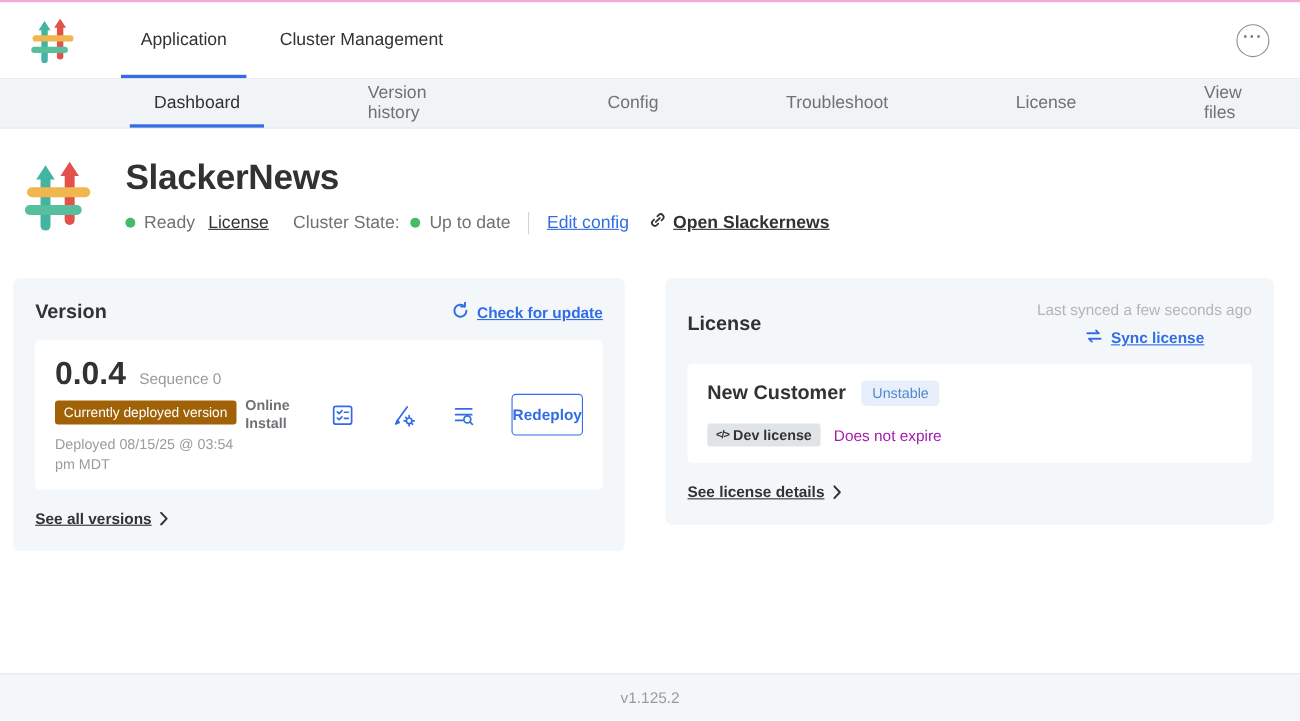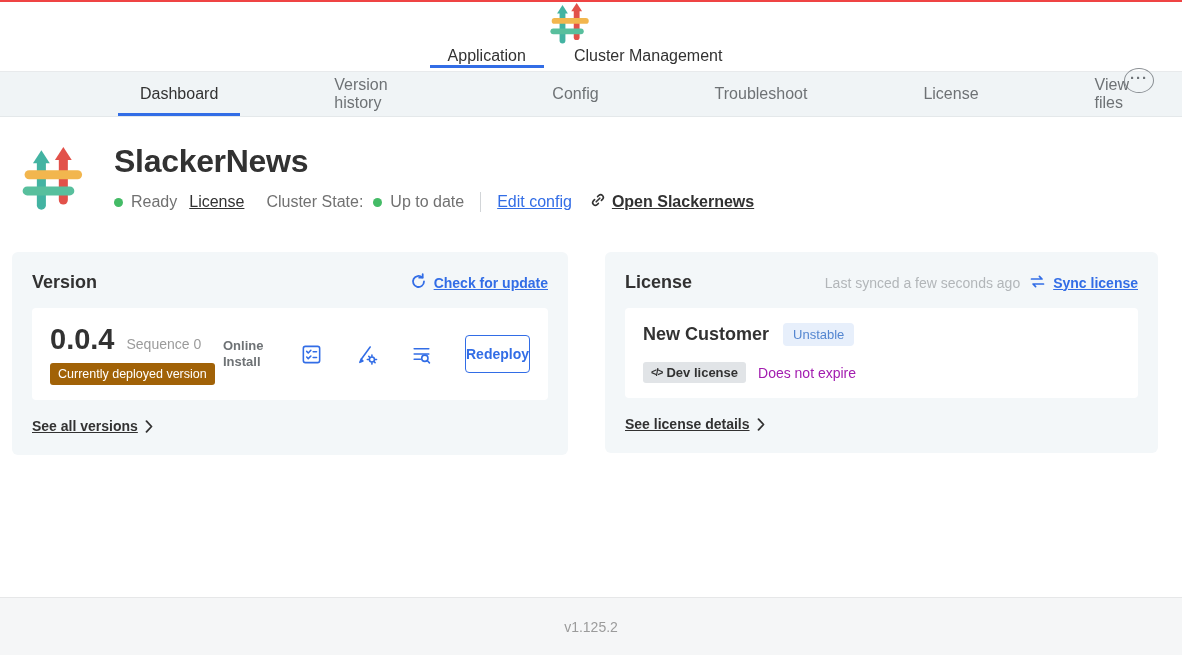--- a/index.html
+++ b/index.html
@@ -6,22 +6,22 @@
   html,body { width:1182px; height:655px; }
   body {
     font-family: "Liberation Sans", sans-serif;
     background:#ffffff; color:#323232;
     position:relative; overflow:hidden;
   }
   a { cursor:pointer; text-decoration:none; }
 
   
   .topbar {
-    height:72px; border-top:2px solid #ef4444; border-bottom:1px solid #e8eaec;
-    display:flex; align-items:center; padding:0 28px; background:#fff;flex-direction:column;
+    height:72px; border-top:2px solid #f9a8d4; border-bottom:1px solid #e8eaec;
+    display:flex; align-items:center; padding:0 28px; background:#fff;
   }
   .logo-sm { width:40px; height:42px; margin-right:42px; cursor:pointer; flex:none; }
   .top-tabs { display:flex; height:100%; }
   .top-tab {
     display:flex; align-items:center; padding:0 18px; margin-right:12px;
     font-size:16px; font-weight:500; color:#323232; cursor:pointer;
     border-bottom:3px solid transparent; border-top:3px solid transparent;
   }
   .top-tab.active { border-bottom-color:#326de6; }
   .more-btn {
@@ -58,21 +58,21 @@
   .open-app { display:inline-flex; align-items:center; gap:6px; margin-left:18px;
               color:#323232; font-weight:bold; text-decoration:underline; }
 
   
   .cards { display:flex; align-items:flex-start; gap:37px; margin:40px 24px 0 12px; }
   .card { background:#f3f7f9; border-radius:6px; padding:20px; }
   .version-card { width:556px; flex:none; }
   .license-card { flex:1; }
   .card-head { display:flex; align-items:center; justify-content:space-between; }
   .card-head h2 { font-size:18px; font-weight:bold; color:#323232; }
-  .head-right { display:flex; align-items:center; gap:9px; }
+  .head-right { display:flex; align-items:center; gap:9px;flex-direction:column; }
   .link-with-icon { display:inline-flex; align-items:center; gap:7px; font-size:14px;
                     font-weight:bold; color:#326de6; text-decoration:underline; }
   .muted { color:#b2b6b9; font-size:14px; }
 
   .panel { background:#fff; border-radius:4px; margin-top:15px; padding:15px 18px; }
   .version-panel { display:flex; align-items:center; }
   .v-num-row { display:flex; align-items:baseline; }
   .v-num { font-size:29px; font-weight:bold; color:#323232; }
   .v-seq { margin-left:12px; font-size:14px; color:#9b9b9b; }
   .badge-green { display:inline-block; margin-top:7px; background:#a16207; color:#fff;
@@ -92,21 +92,21 @@
   .lic-name { font-size:18px; font-weight:bold; color:#323232; }
   .badge-channel { background:#e7effb; color:#5486d0; font-size:13px; padding:4px 10px; border-radius:4px; }
   .lic-row2 { display:flex; align-items:center; gap:12px; margin-top:16px; }
   .badge-dev { background:#e1e4e7; color:#323232; font-weight:bold; font-size:13px;
                padding:3px 8px; border-radius:3px; display:inline-flex; align-items:center; gap:4px; }
   .badge-dev .code-glyph { font-size:10px; font-weight:bold; letter-spacing:-1px; }
   .lic-expiry { font-size:14px; color:#a21caf; }
 
   
   footer {
-    position:absolute; left:0; right:0; bottom:0; height:58px;
+    position:absolute; left:0; right:0; bottom:0; height:43px;
     background:#f5f6f7; border-top:1px solid #e6e7e8;
     display:flex; align-items:center; justify-content:center;
     font-size:14px; color:#9b9b9b;
   }
 </style>
 </head>
 <body>
 
 <header class="topbar">
   <div class="logo-sm">
@@ -203,20 +203,21 @@
       </a>
     </div>
 
     <div class="panel version-panel">
       <div class="v-left">
         <div class="v-num-row">
           <span class="v-num">0.0.4</span>
           <span class="v-seq">Sequence 0</span>
         </div>
         <span class="badge-green">Currently deployed version</span>
+        <div class="v-deployed">Deployed 08/15/25 @ 03:54 pm MDT</div>
       </div>
       <div class="v-right">
         <div class="install-type">Online Install</div>
         <span class="icon-btn">
           <svg width="23" height="23" viewBox="0 0 22 22" fill="none" stroke="#326de6" stroke-width="1.5" stroke-linecap="round" stroke-linejoin="round">
             <rect x="3.2" y="3.2" width="15.6" height="15.6" rx="2"></rect>
             <path d="M6.4 8l1.5 1.5L10.4 7"></path>
             <path d="M12.6 8.4h3.2"></path>
             <path d="M6.4 13.4l1.5 1.5 2.5-2.5"></path>
             <path d="M12.6 13.8h3.2"></path>

